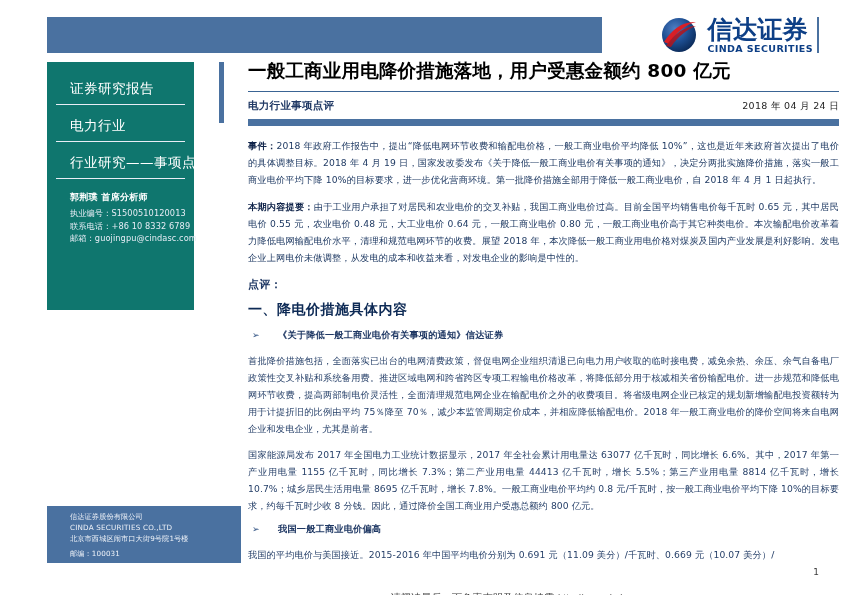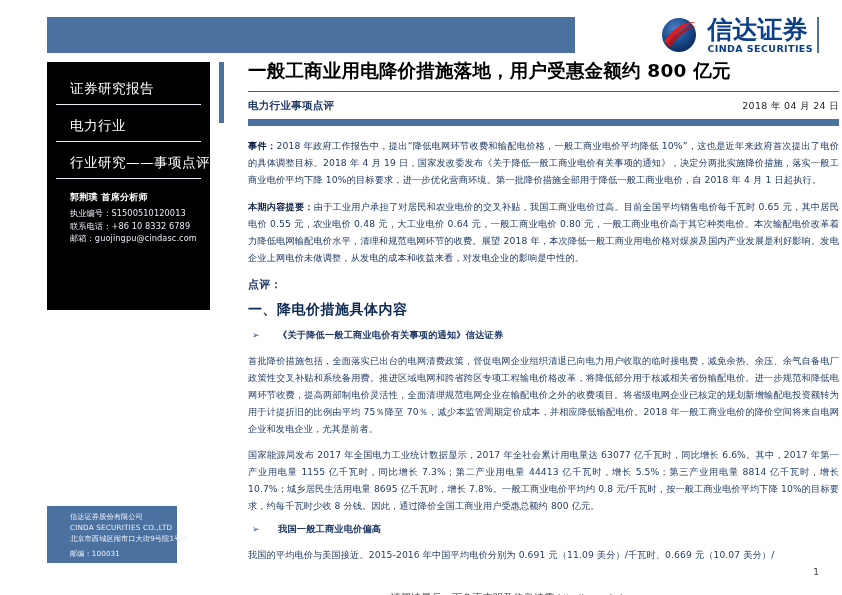--- a/index.html
+++ b/index.html
@@ -29,21 +29,21 @@
     top: 17px;
     width: 772px;
     height: 36px;
     background: #4a71a0;
   }
 
   .logo-wrap {
     position: absolute;
     right: 2px;
     top: -8px;
-    width: 242px;
+    width: 215px;
     height: 52px;
     background: #ffffff;
     display: flex;
     align-items: center;
     justify-content: flex-end;
     padding-right: 4px;
     box-sizing: border-box;
   }
   .logo-mark {
     width: 44px;
@@ -71,23 +71,23 @@
     color: #0d3f86;
     letter-spacing: 0.4px;
     margin-top: 2px;
   }
 
   
   .sidebar {
     position: absolute;
     left: 47px;
     top: 62px;
-    width: 163px;
+    width: 147px;
     height: 248px;
-    background: #000000;
+    background: #0f766e;
     box-sizing: border-box;
     padding: 18px 0 0 0;
   }
   .sb-line {
     color: #ffffff;
     font-size: 13.5px;
     padding: 0 0 6px 14px;
     margin: 0 9px 0 9px;
     border-bottom: 1px solid #e8eef6;
     letter-spacing: 0.5px;
@@ -113,21 +113,21 @@
     letter-spacing: 0.1px;
     white-space: nowrap;
   }
   .sb-gap { height: 9px; }
 
   
   .addr-box {
     position: absolute;
     left: 47px;
     top: 506px;
-    width: 130px;
+    width: 194px;
     height: 57px;
     background: #4a71a0;
     box-sizing: border-box;
     padding: 6px 0 0 23px;
   }
   .addr-line {
     font-size: 7.2px;
     color: #eef2f8;
     line-height: 1.5;
     white-space: nowrap;

